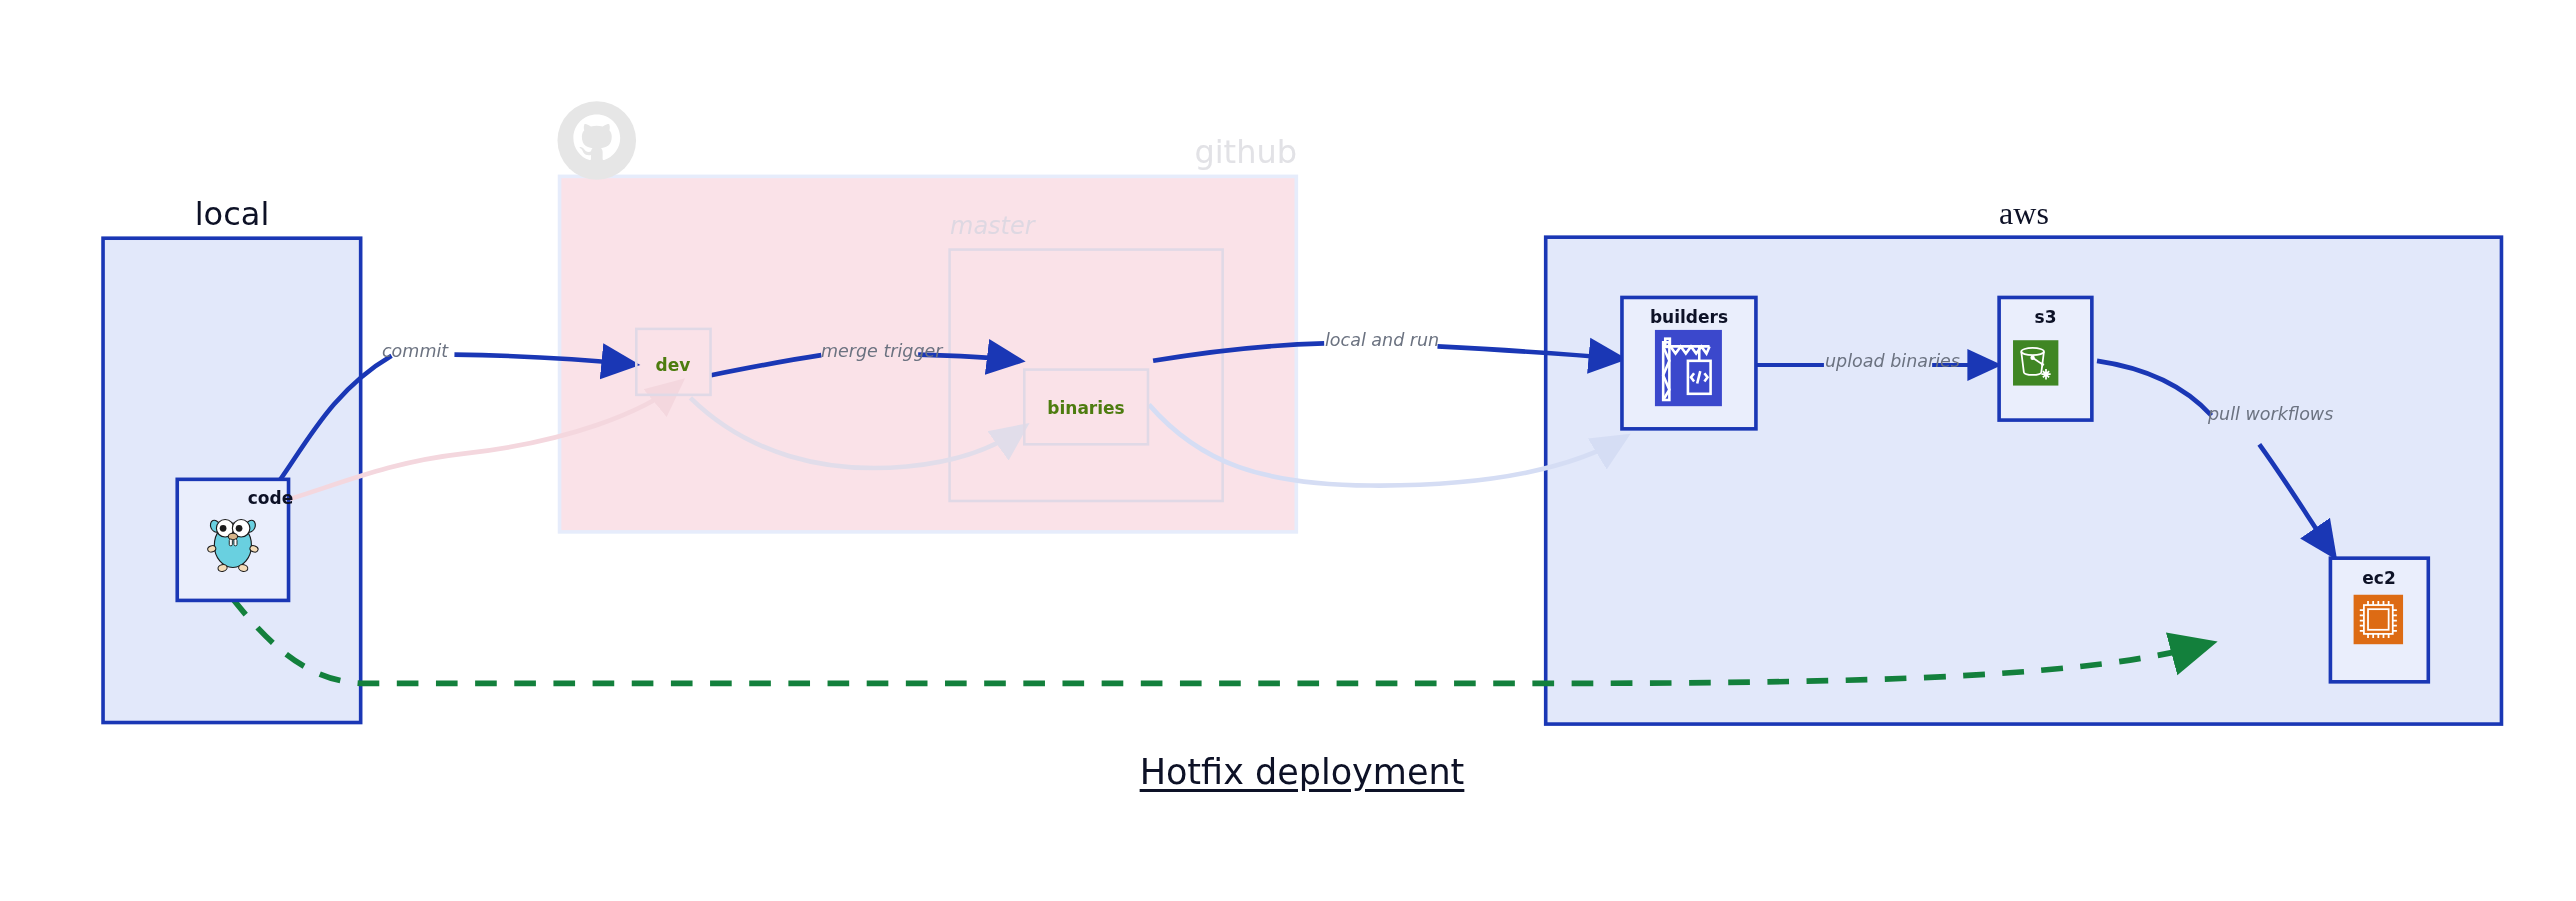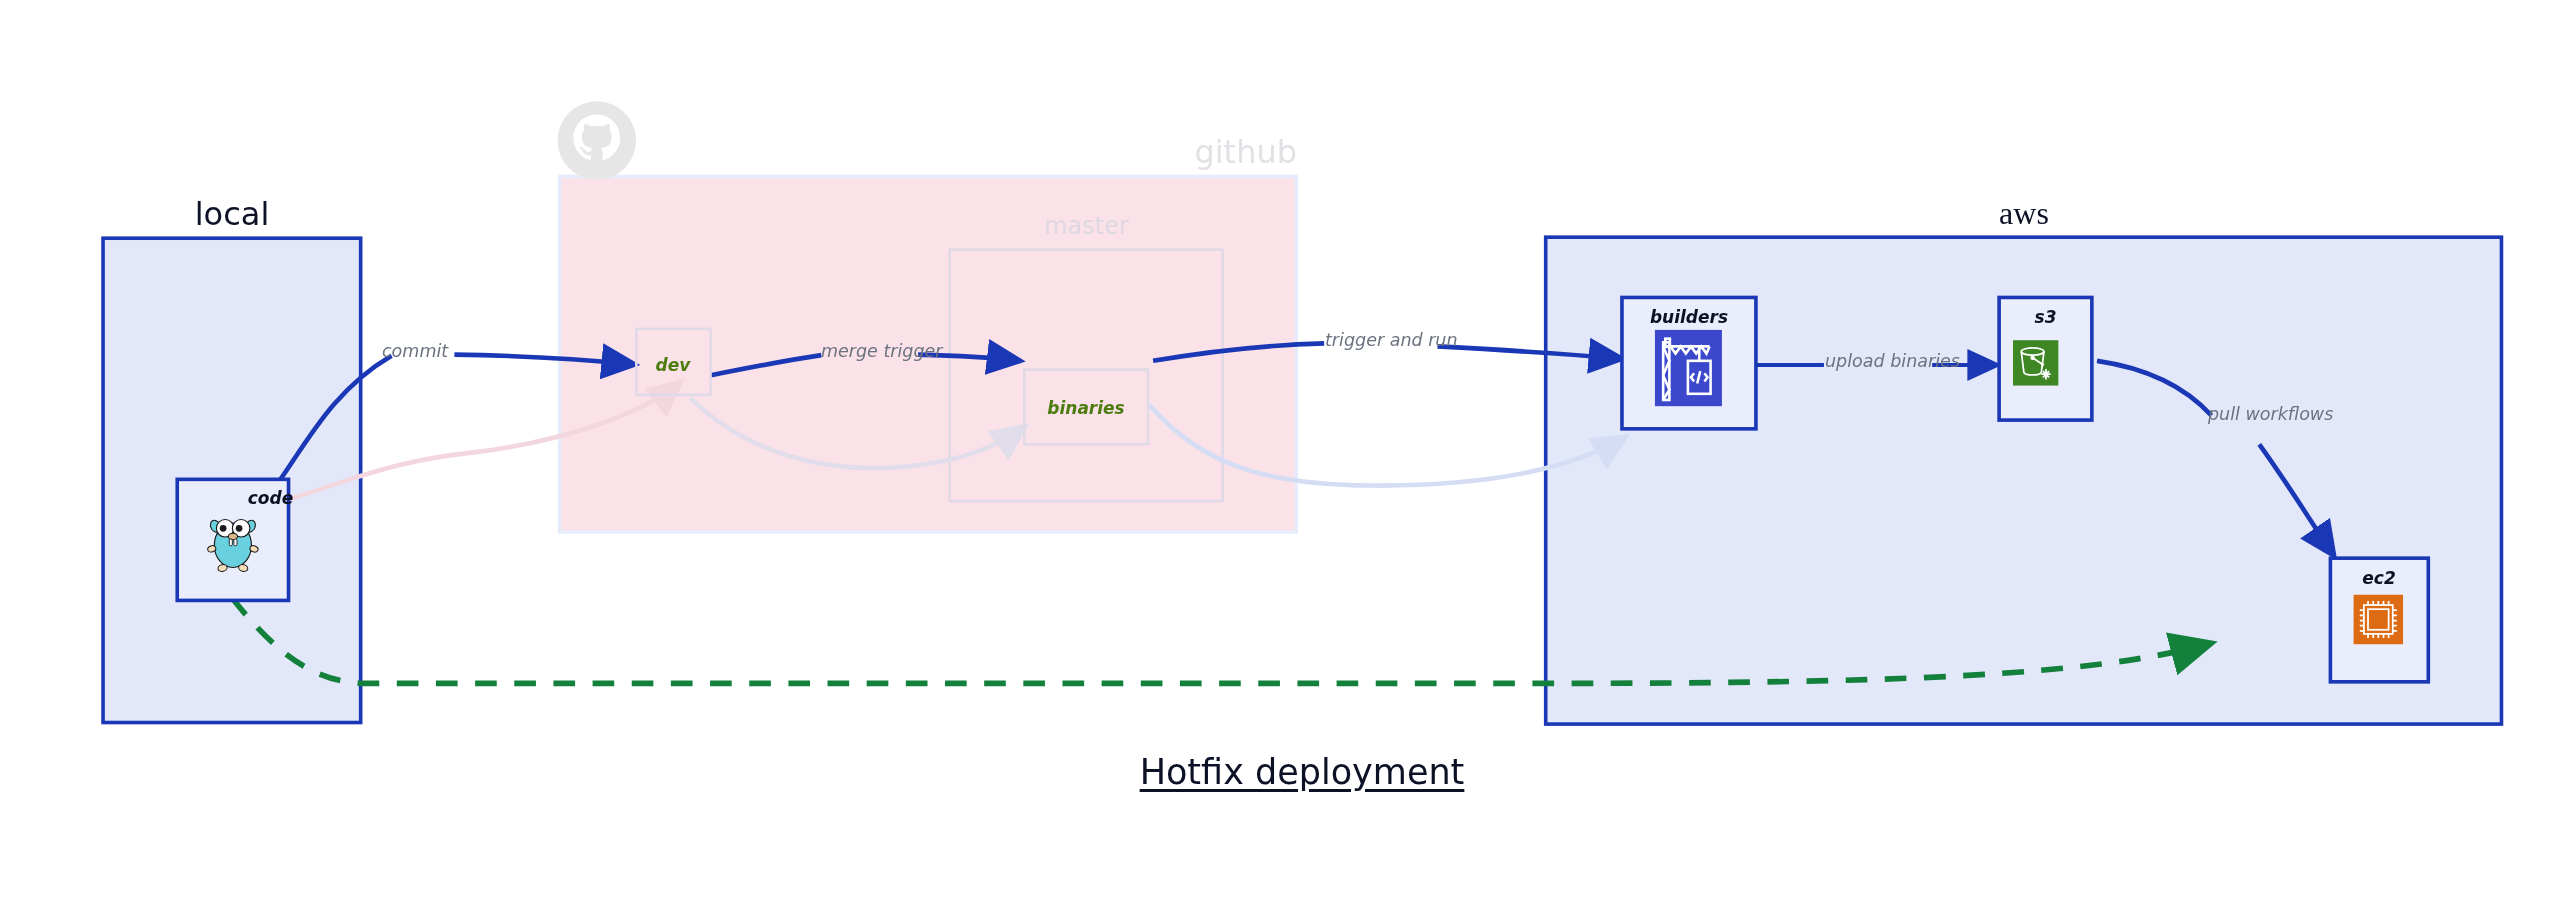--- a/index.html
+++ b/index.html
@@ -6,21 +6,21 @@
   body{
     font-family:"DejaVu Sans", sans-serif;
     width:2604px;height:902px;position:relative;overflow:hidden;
   }
   #stage{position:absolute;left:0;top:0;width:2604px;height:902px;}
   svg#canvas{position:absolute;left:0;top:0;width:2604px;height:902px;}
 
   .grp-label{position:absolute;font-size:32px;color:#0d1126;font-weight:400;white-space:nowrap;}
   .grp-label.faded{color:#e2e2e6;}
 
-  .node-label{position:absolute;font-size:17px;font-weight:700;color:#0d1126;white-space:nowrap;text-align:center;font-style:italic;}
+  .node-label{position:absolute;font-size:17px;font-weight:700;color:#0d1126;white-space:nowrap;text-align:center;}
   .node-label.faded{color:#4d7c0f;}
   .sub-label{position:absolute;font-size:24px;color:#ded8e2;white-space:nowrap;}
 
   .edge-label{position:absolute;font-size:17.5px;font-style:italic;color:#6b7280;white-space:nowrap;background:transparent;}
 
   .diagram-title{
     position:absolute;font-size:35px;color:#0d1126;white-space:nowrap;
     text-decoration:underline;text-underline-offset:5.2px;
   }
 </style>
@@ -151,39 +151,39 @@
       </g>
     </g>
   </svg>
 
   <div class="grp-label faded" style="left:560px;top:133px;width:737px;text-align:right;padding-right:0;">github</div>
 
   <div class="grp-label" style="left:103px;top:195px;width:258px;text-align:center;">local</div>
 
   <div class="grp-label" style="left:1546px;top:195px;width:956px;text-align:center;font-family:Liberation Serif, serif;">aws</div>
 
-  <div class="sub-label" style="left:950px;top:212px;width:273px;text-align:center;">master</div>
+  <div class="sub-label" style="left:950px;top:212px;width:273px;text-align:left;font-style:italic;">master</div>
 
   <div class="node-label" style="left:177px;top:488px;width:111px;padding-left:38px;">code</div>
 
   <div class="node-label faded" style="left:636px;top:355px;width:74px;">dev</div>
 
   <div class="node-label faded" style="left:1024px;top:398px;width:124px;">binaries</div>
 
   <div class="node-label" style="left:1622px;top:307px;width:134px;">builders</div>
 
   <div class="node-label" style="left:1999px;top:307px;width:93px;">s3</div>
 
   <div class="node-label" style="left:2330px;top:568px;width:98px;">ec2</div>
 
   <div class="edge-label" style="left:382px;top:341px;">commit</div>
 
   <div class="edge-label" style="left:821px;top:341px;">merge trigger</div>
 
-  <div class="edge-label" style="left:1325px;top:330px;">trigger and run</div>
+  <div class="edge-label" style="left:1325px;top:330px;">local and run</div>
 
   <div class="edge-label" style="left:1825px;top:351px;">upload binaries</div>
 
   <div class="edge-label" style="left:2208px;top:404px;">pull workflows</div>
 
   <div class="diagram-title" style="left:0px;top:752px;width:2604px;text-align:center;">Hotfix deployment</div>
 
 </div>
 
 

